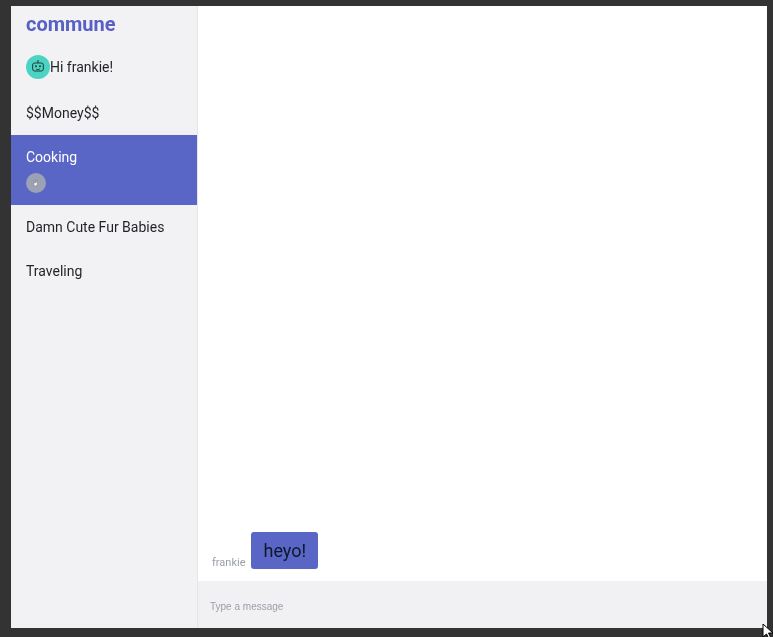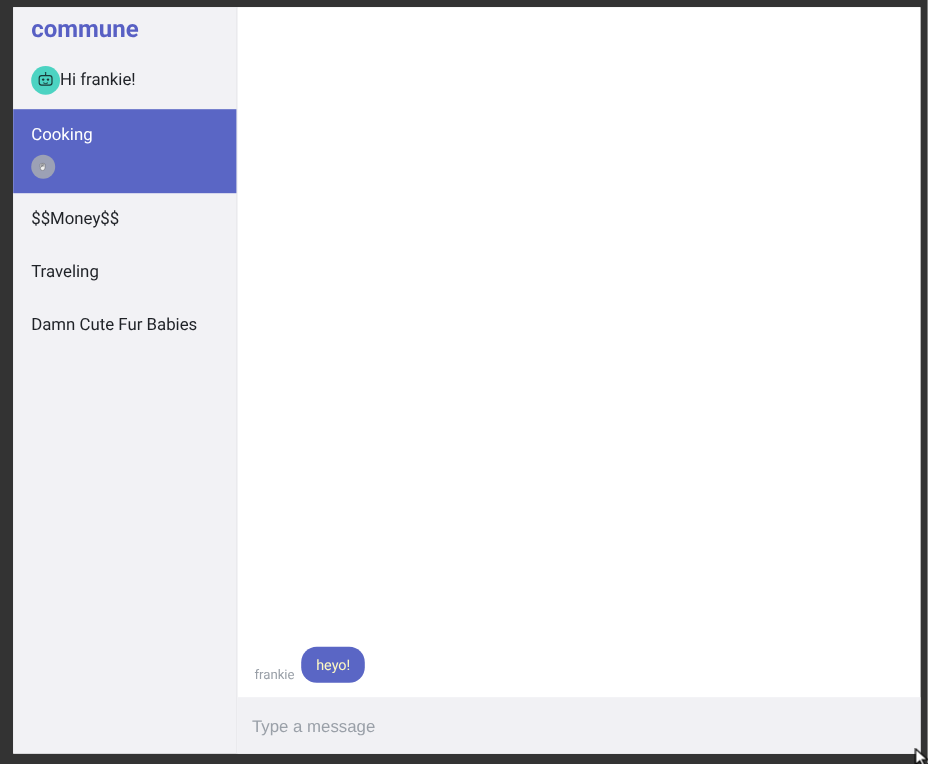--- a/index.html
+++ b/index.html
@@ -102,35 +102,35 @@
       align-items: flex-end;
       gap: 4px;
     }
     .msg-user {
       font-size: 11px;
       color: #9aa0a8;
       padding-right: 2px;
     }
     .msg-bubble {
       background: #5a66c5;
-      color: #fef9c3;
-      font-size: 12px;
+      color: #0f172a;
+      font-size: 18px;
       padding: 8px 12px;
-      border-radius: 13px;
+      border-radius: 3px;
     }
     .compose {
       background: #f1f1f4;
       padding: 14px 12px;
     }
     .compose input {
       width: 100%;
       border: none;
       background: transparent;
       outline: none;
-      font-size: 14px;
+      font-size: 10px;
       color: #1d4ed8;
     }
     .compose input::placeholder {
       color: #9aa0a8;
     }
     .cursor {
       position: fixed;
       left: 762px;
       top: 623px;
       pointer-events: none;
@@ -150,41 +150,41 @@
           <circle cx="9" cy="11" r="1.5" fill="#1a3a38"></circle>
           <circle cx="15" cy="11" r="1.5" fill="#1a3a38"></circle>
           <path d="M9 15 Q12 17 15 15" fill="none" stroke="#1a3a38" stroke-width="1.2"></path>
           <line x1="12" y1="6" x2="12" y2="3" stroke="#1a3a38" stroke-width="1.5"></line>
           <circle cx="12" cy="2.5" r="1" fill="#1a3a38"></circle>
         </svg>
       </div>
       <span class="dm-text">Hi frankie!</span>
     </div>
 
+    <div class="channel">
+      <div>$$Money$$</div>
+    </div>
+
     <div class="channel active">
       <div>Cooking</div>
       <div class="channel-members">
         <div class="member-avatar">
           <svg viewBox="0 0 24 24">
             <path d="M7 13 L7 8 Q7 7 8 7 Q9 7 9 8 L9 12 M9 7 Q9 6 10 6 Q11 6 11 7 L11 12 M11 7 Q11 6 12 6 Q13 6 13 7 L13 12 M13 8 Q13 7 14 7 Q15 7 15 8 L15 14 Q15 18 11 18 Q7 18 7 14 Z" fill="#f0f0f0" stroke="#555" stroke-width="0.7"></path>
           </svg>
         </div>
       </div>
     </div>
 
     <div class="channel">
-      <div>$$Money$$</div>
+      <div>Damn Cute Fur Babies</div>
     </div>
 
     <div class="channel">
       <div>Traveling</div>
-    </div>
-
-    <div class="channel">
-      <div>Damn Cute Fur Babies</div>
     </div>
   </aside>
 
   <main class="main">
     <div class="messages">
       <div class="msg-user">frankie</div>
       <div class="msg-bubble">heyo!</div>
     </div>
     <div class="compose">
       <input type="text" placeholder="Type a message" style="">

